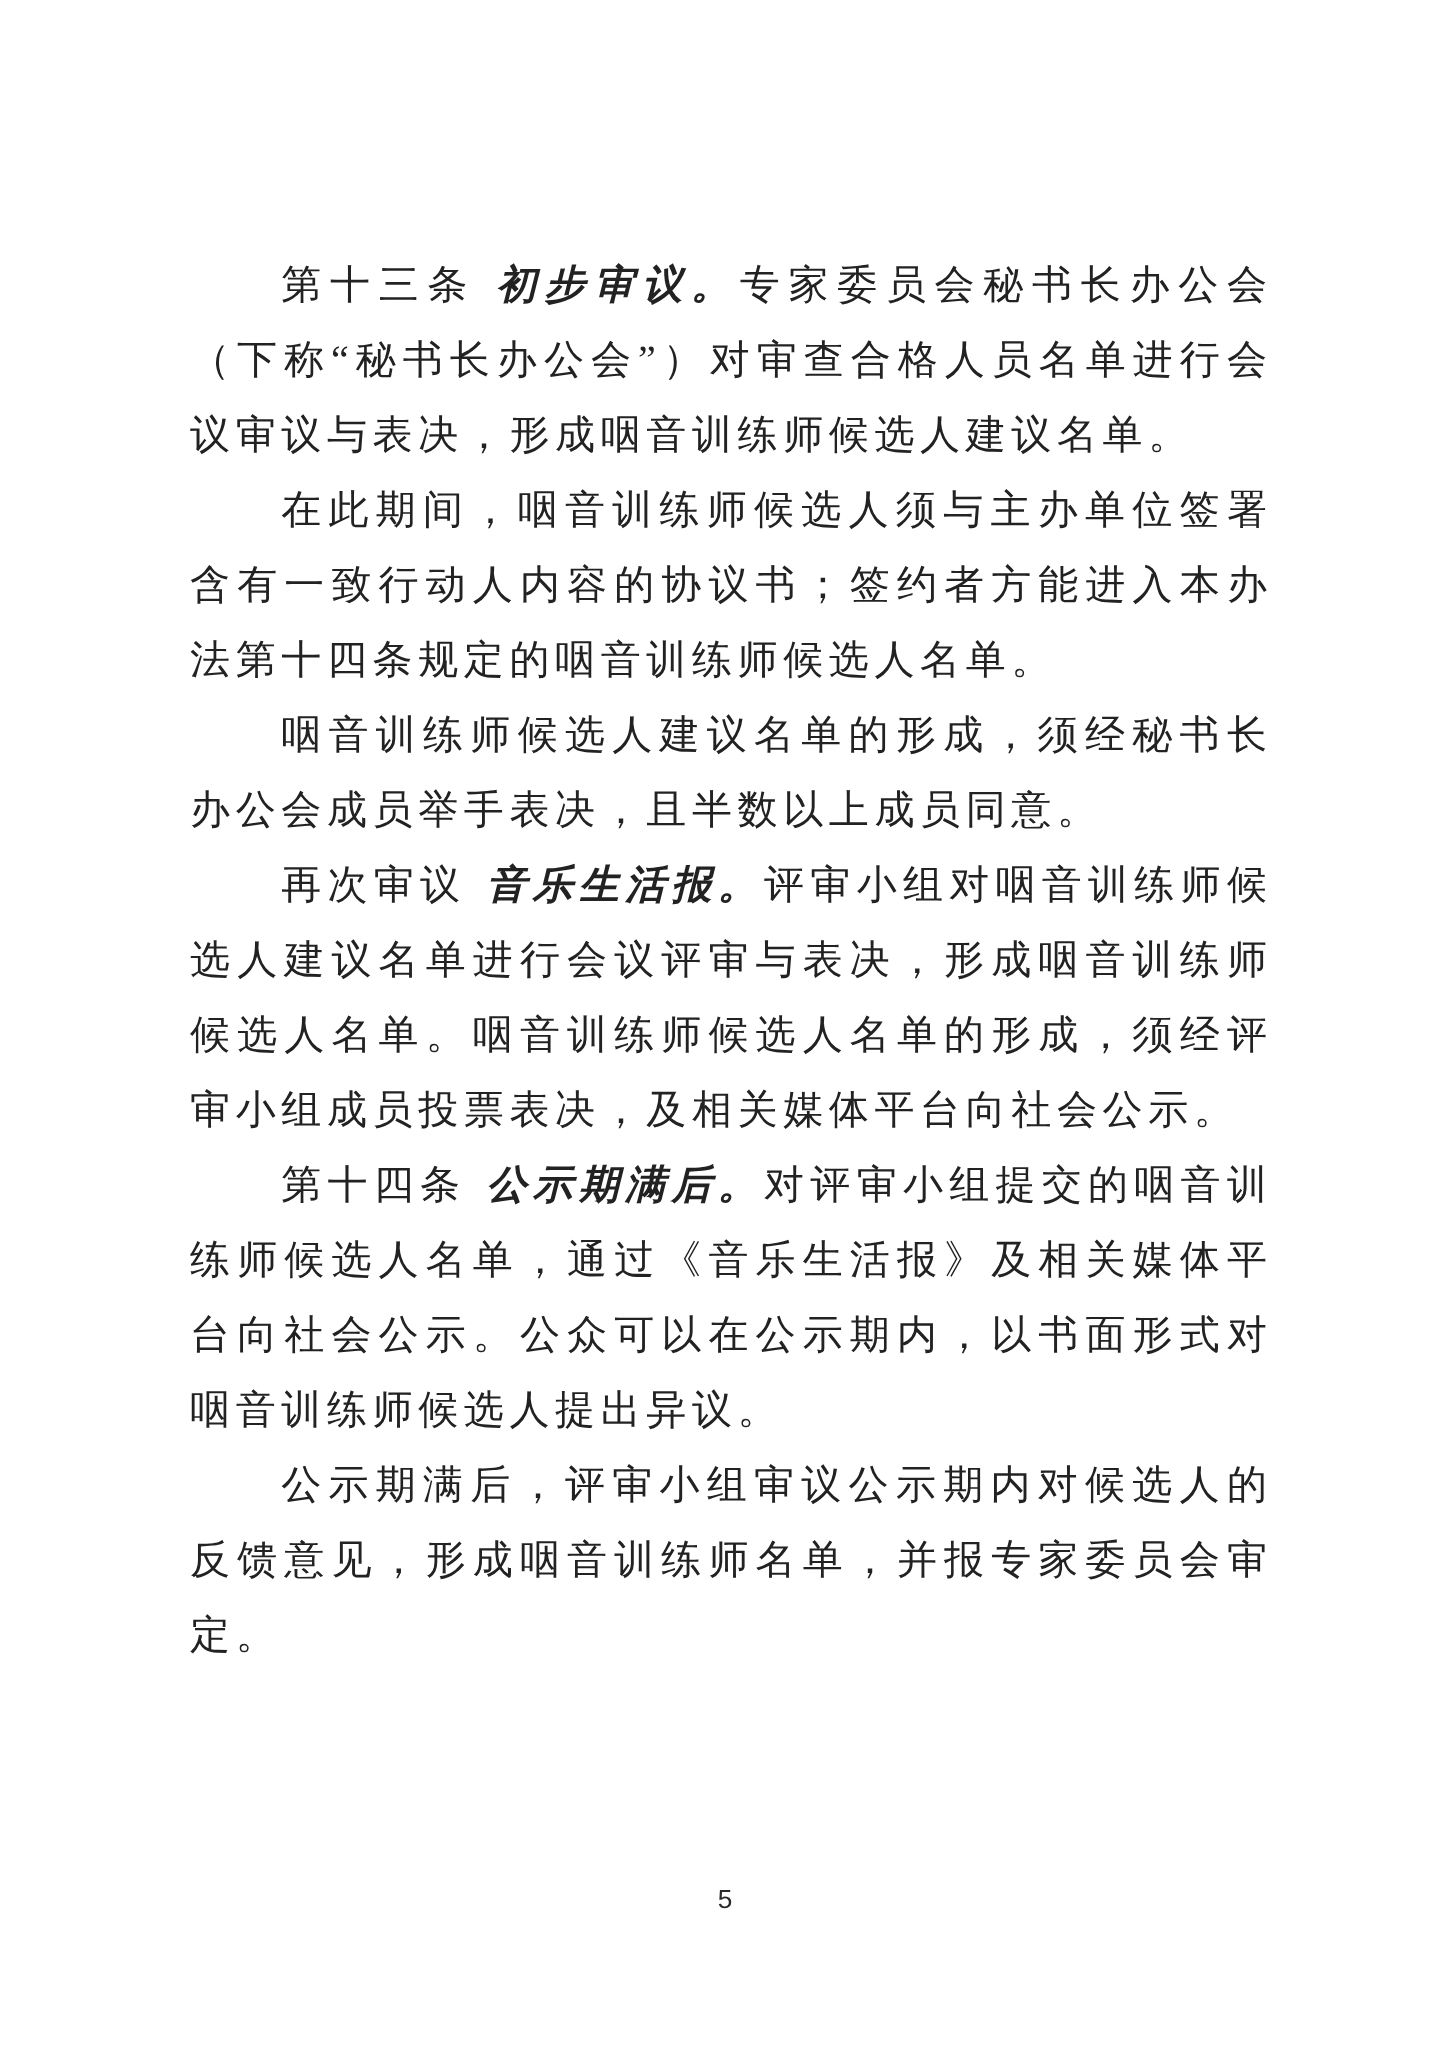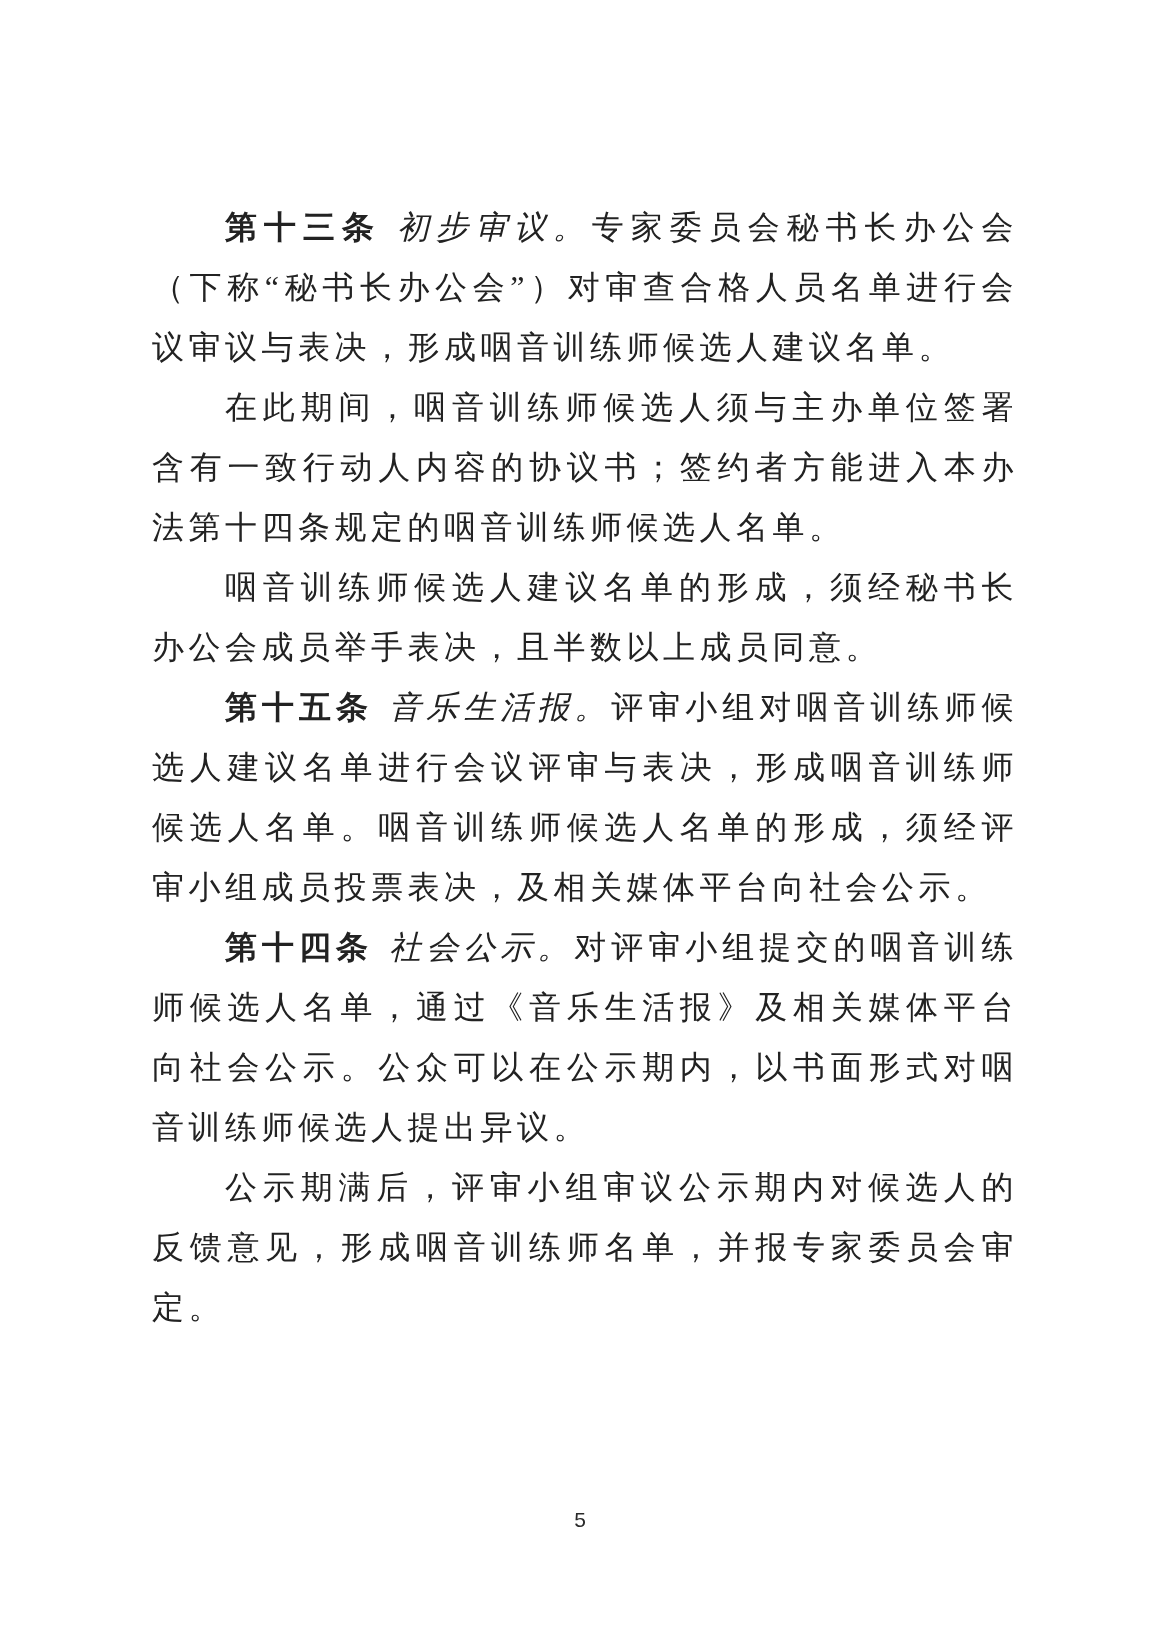--- a/index.html
+++ b/index.html
@@ -27,25 +27,26 @@
     padding: 0;
     font-size: 32px;
     line-height: 60px;
     letter-spacing: 4.5px;
     text-align: justify;
     text-justify: inter-character;
     text-indent: 73px;
     word-break: break-all;
   }
   .article {
-    font-weight: 700;
+    font-weight: 400;
     margin-right: 16px;
   }
   .title {
     font-style: italic;
+    font-weight: bold;
   }
   .page-footer {
     position: absolute;
     top: 1508px;
     left: 0;
     width: 100%;
     text-align: center;
     font-family: "Liberation Sans", "DejaVu Sans", sans-serif;
     font-size: 21px;
     letter-spacing: 0;
@@ -57,22 +58,22 @@
 
 <div class="page">
   <div class="content">
 
     <p class="para"><span class="article">第十三条</span><span class="title">初步审议。</span><span>专家委员会秘书长办公会（下称“秘书长办公会”）对审查合格人员名单进行会议审议与表决，形成咽音训练师候选人建议名单。</span></p>
 
     <p class="para"><span>在此期间，咽音训练师候选人须与主办单位签署含有一致行动人内容的协议书；签约者方能进入本办法第十四条规定的咽音训练师候选人名单。</span></p>
 
     <p class="para"><span>咽音训练师候选人建议名单的形成，须经秘书长办公会成员举手表决，且半数以上成员同意。</span></p>
 
-    <p class="para"><span class="article">第十五条</span><span class="title">音乐生活报。</span><span>评审小组对咽音训练师候选人建议名单进行会议评审与表决，形成咽音训练师候选人名单。咽音训练师候选人名单的形成，须经评审小组成员投票表决，及相关媒体平台向社会公示。</span></p>
+    <p class="para"><span class="article">再次审议</span><span class="title">音乐生活报。</span><span>评审小组对咽音训练师候选人建议名单进行会议评审与表决，形成咽音训练师候选人名单。咽音训练师候选人名单的形成，须经评审小组成员投票表决，及相关媒体平台向社会公示。</span></p>
 
-    <p class="para"><span class="article">第十四条</span><span class="title">社会公示。</span><span>对评审小组提交的咽音训练师候选人名单，通过《音乐生活报》及相关媒体平台向社会公示。公众可以在公示期内，以书面形式对咽音训练师候选人提出异议。</span></p>
+    <p class="para"><span class="article">第十四条</span><span class="title">公示期满后。</span><span>对评审小组提交的咽音训练师候选人名单，通过《音乐生活报》及相关媒体平台向社会公示。公众可以在公示期内，以书面形式对咽音训练师候选人提出异议。</span></p>
 
     <p class="para"><span>公示期满后，评审小组审议公示期内对候选人的反馈意见，形成咽音训练师名单，并报专家委员会审定。</span></p>
 
   </div>
 
   <div class="page-footer">5</div>
 </div>
 
 </body></html>

